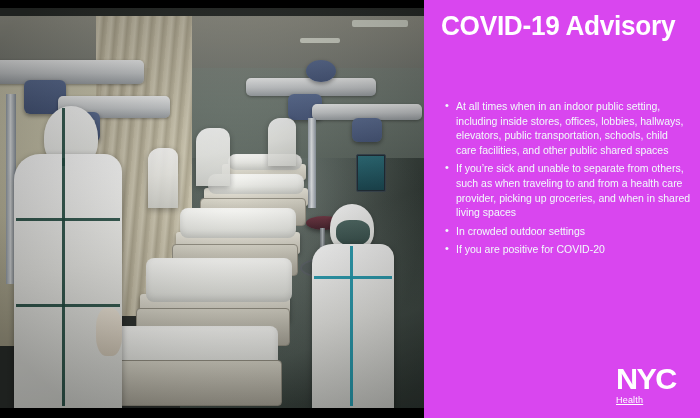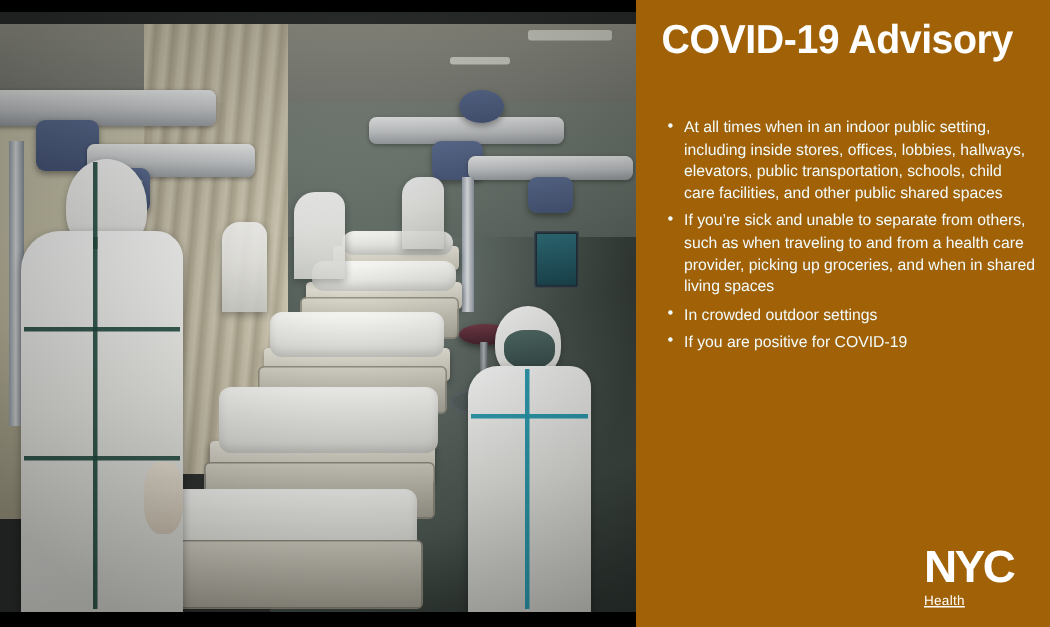--- a/index.html
+++ b/index.html
@@ -70,28 +70,28 @@
        border-radius:40% 40% 45% 45%;opacity:.85;}
   .glove{position:absolute;background:linear-gradient(180deg,#efe7d9,#cfc5b4);border-radius:40%;}
 
   .photo-shade{position:absolute;left:0;top:0;right:0;bottom:0;
     background:radial-gradient(ellipse at 55% 45%,rgba(255,255,255,.05),rgba(0,0,0,.30) 85%);}
   .bar-top{position:absolute;left:0;top:0;width:424px;height:8px;background:#000;}
   .bar-bot{position:absolute;left:0;bottom:0;width:424px;height:10px;background:#000;}
 
   
   .panel{position:absolute;left:424px;top:0;width:276px;height:418px;
-         background:#a16207;box-sizing:border-box;padding:0;}
+         background:#d946ef;box-sizing:border-box;padding:0;}
   .title{position:absolute;left:17px;top:10px;width:250px;
          color:#ffffff;font-size:27px;line-height:32px;font-weight:bold;
          letter-spacing:-.3px;font-family:"Liberation Sans",sans-serif;
          transform:scaleX(.97);transform-origin:left center;}
   .intro{position:absolute;left:17px;top:63px;width:250px;
          color:#f2fbfb;font-size:10.5px;line-height:15px;}
-  .bullets{position:absolute;left:17px;top:78px;width:250px;margin:0;padding:0;
+  .bullets{position:absolute;left:17px;top:99px;width:250px;margin:0;padding:0;
            list-style:none;}
   .bullets li{position:relative;color:#f2fbfb;font-size:10.5px;line-height:14.6px;
               padding-left:15px;margin-bottom:4px;}
   .bullets li:before{content:"\2022";position:absolute;left:4px;top:-1px;
               color:#f2fbfb;font-size:11px;}
   .outro{position:absolute;left:17px;top:315px;width:252px;
          color:#f2fbfb;font-size:10.5px;line-height:15.5px;}
 
   .logo{position:absolute;right:10px;bottom:12px;width:74px;text-align:left;}
   .logo-nyc{color:#ffffff;font-size:30px;font-weight:bold;line-height:28px;
@@ -185,21 +185,21 @@
 
   <div class="panel">
 
     <div class="title">COVID-19 Advisory</div>
 
 
     <ul class="bullets">
       <li>At all times when in an indoor public setting, including inside stores, offices, lobbies, hallways, elevators, public transportation, schools, child care facilities, and other public shared spaces</li>
       <li>If you’re sick and unable to separate from others, such as when traveling to and from a health care provider, picking up groceries, and when in shared living spaces</li>
       <li>In crowded outdoor settings</li>
-      <li>If you are positive for COVID-19</li>
+      <li>If you are positive for COVID-20</li>
     </ul>
 
 
     <div class="logo">
       <div class="logo-nyc">NYC</div>
       <div class="logo-health">Health</div>
     </div>
 
   </div>
 </div>

